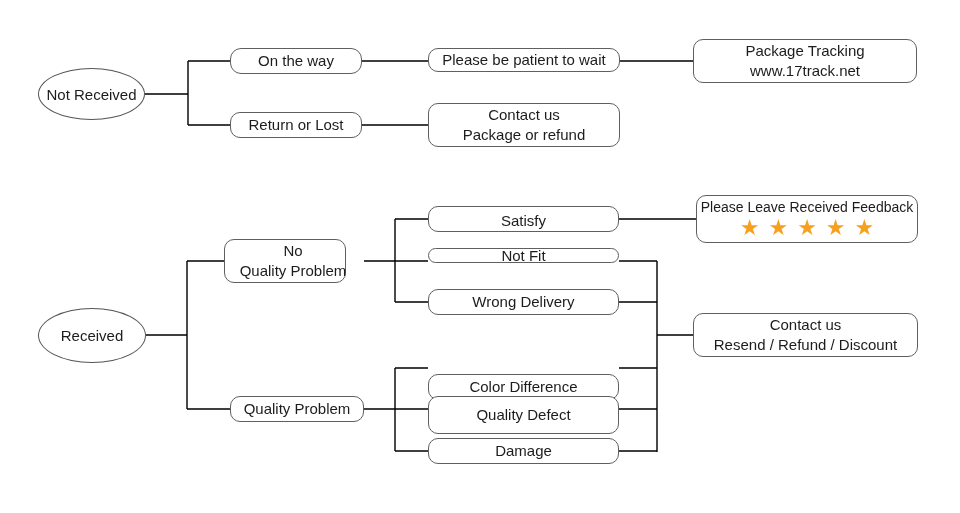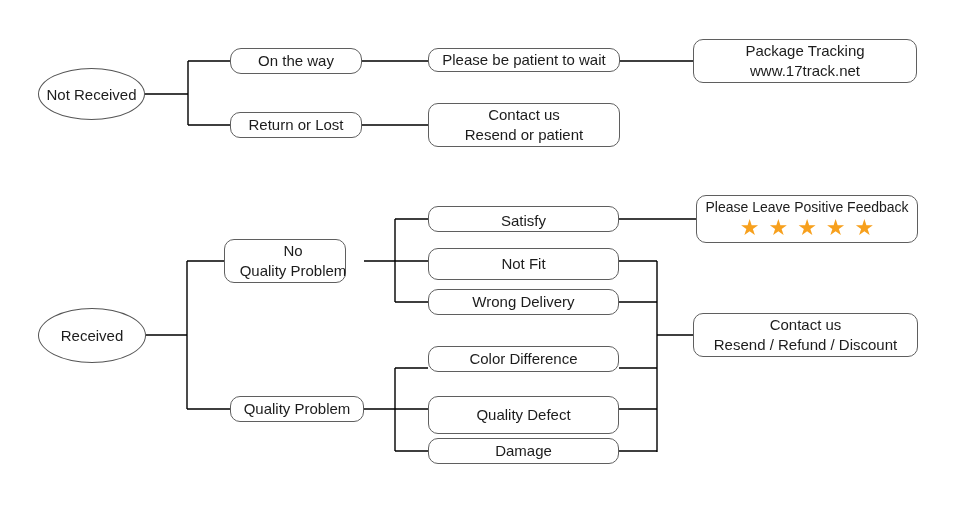--- a/index.html
+++ b/index.html
@@ -83,62 +83,62 @@
     <span>Package Tracking</span>
     <span>www.17track.net</span>
   </div>
 
   <div class="node box" style="left:230px; top:112px; width:132px; height:26px;">
     <span>Return or Lost</span>
   </div>
 
   <div class="node box" style="left:428px; top:103px; width:192px; height:44px;">
     <span>Contact us</span>
-    <span>Resend or patient</span>
+    <span>Package or refund</span>
   </div>
 
   <div class="node ellipse" style="left:38px; top:308px; width:108px; height:55px;">
     <span>Received</span>
   </div>
 
   <div class="node box" style="left:224px; top:239px; width:122px; height:44px;padding-left:16px;">
     <span>No</span>
     <span>Quality Problem</span>
   </div>
 
   <div class="node box" style="left:230px; top:396px; width:134px; height:26px;">
     <span>Quality Problem</span>
   </div>
 
   <div class="node box" style="left:428px; top:206px; width:191px; height:26px;justify-content:flex-end;">
     <span>Satisfy</span>
   </div>
 
-  <div class="node box" style="left:428px; top:248px; width:191px; height:32px;">
+  <div class="node box" style="left:428px; top:248px; width:191px; height:15px;">
     <span>Not Fit</span>
   </div>
 
   <div class="node box" style="left:428px; top:289px; width:191px; height:26px;">
     <span>Wrong Delivery</span>
   </div>
 
-  <div class="node box" style="left:428px; top:346px; width:191px; height:26px;">
+  <div class="node box" style="left:428px; top:374px; width:191px; height:26px;">
     <span>Color Difference</span>
   </div>
 
   <div class="node box" style="left:428px; top:396px; width:191px; height:38px;">
     <span>Quality Defect</span>
   </div>
 
   <div class="node box" style="left:428px; top:438px; width:191px; height:26px;">
     <span>Damage</span>
   </div>
 
   <div class="node box" style="left:696px; top:195px; width:222px; height:48px;">
-    <span class="feedback-label">Please Leave Positive Feedback</span>
+    <span class="feedback-label">Please Leave Received Feedback</span>
     <span class="stars">★★★★★</span>
   </div>
 
   <div class="node box" style="left:693px; top:313px; width:225px; height:44px;">
     <span>Contact us</span>
     <span>Resend / Refund / Discount</span>
   </div>
 
 </div>
 

